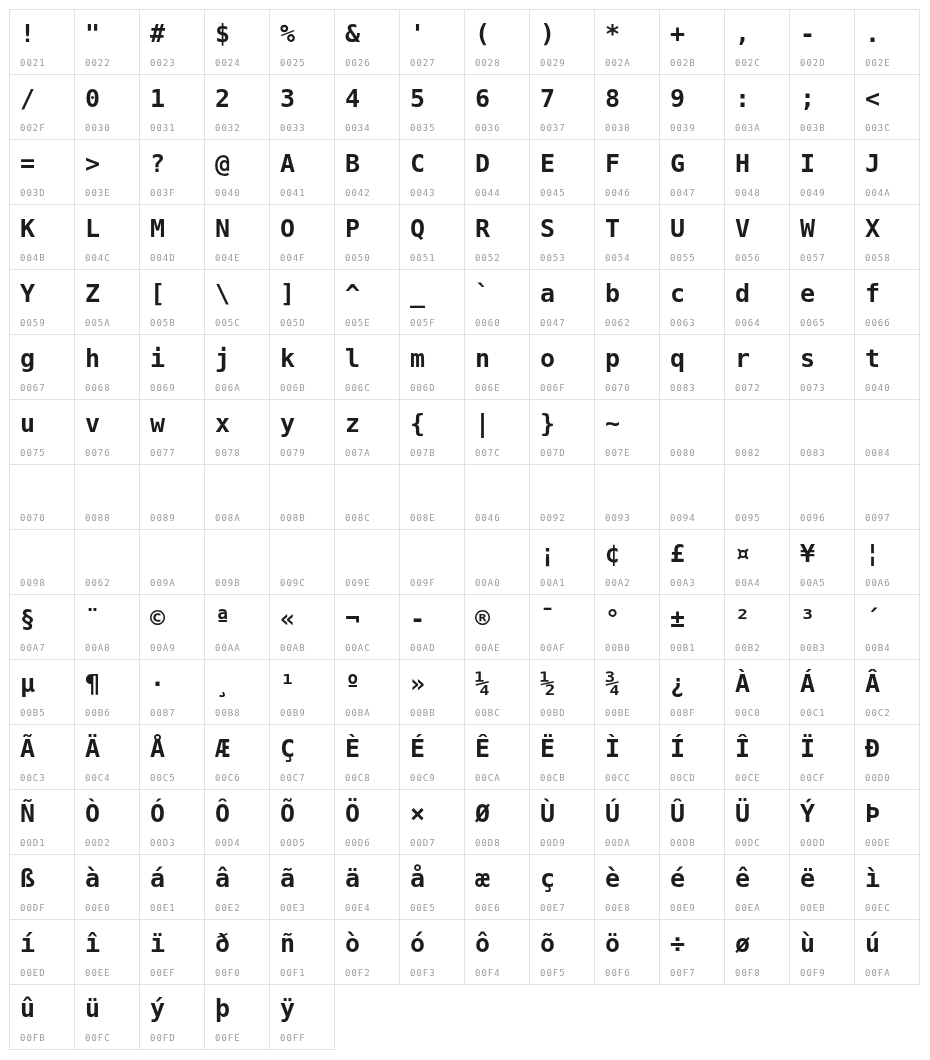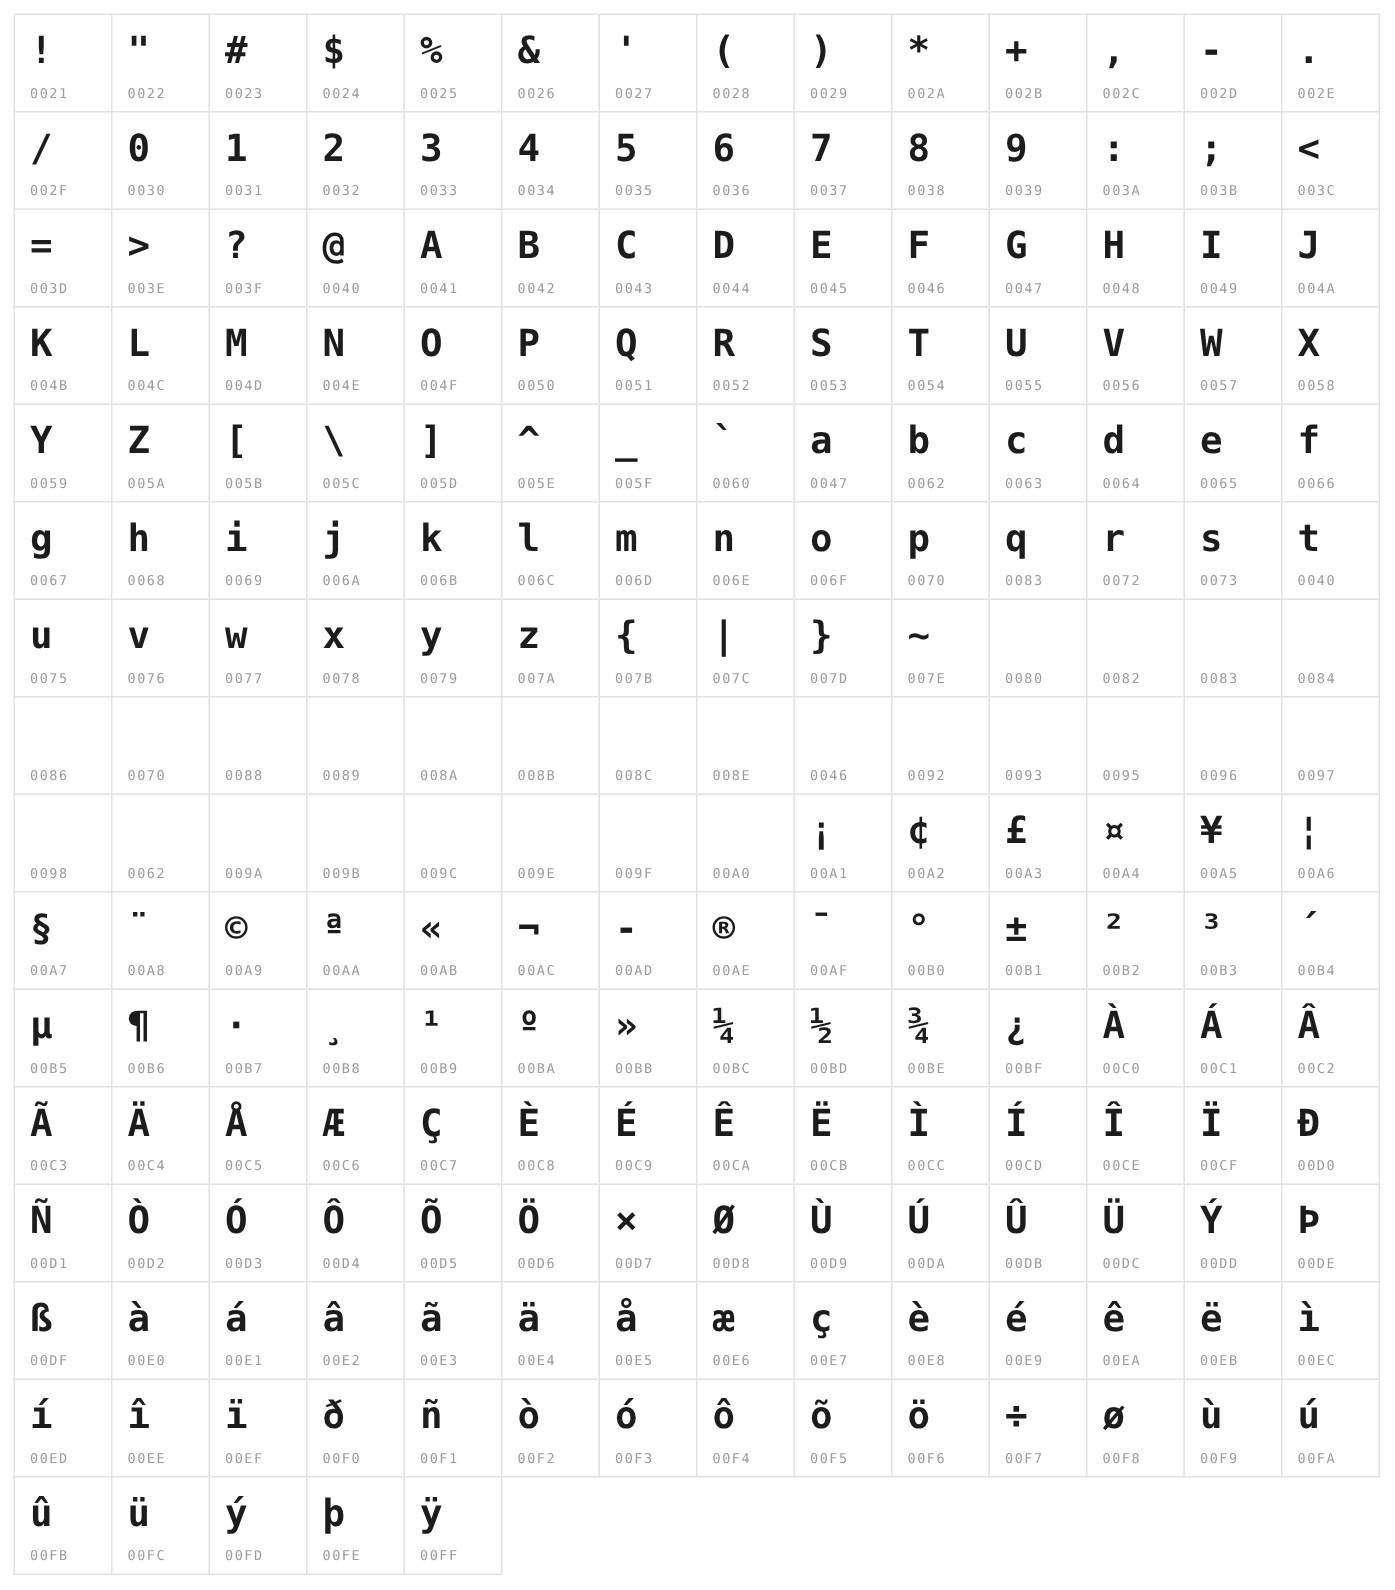--- a/index.html
+++ b/index.html
@@ -442,24 +442,20 @@
       <div class="cell">
         <span class="glyph"></span>
         <span class="code">0083</span>
       </div>
       <div class="cell">
         <span class="glyph"></span>
         <span class="code">0084</span>
       </div>
       <div class="cell">
         <span class="glyph"></span>
-        <span class="code">0086</span>
-      </div>
-      <div class="cell">
-        <span class="glyph"></span>
         <span class="code">0070</span>
       </div>
       <div class="cell">
         <span class="glyph"></span>
         <span class="code">0088</span>
       </div>
       <div class="cell">
         <span class="glyph"></span>
         <span class="code">0089</span>
       </div>
@@ -483,20 +479,24 @@
         <span class="glyph"></span>
         <span class="code">0046</span>
       </div>
       <div class="cell">
         <span class="glyph"></span>
         <span class="code">0092</span>
       </div>
       <div class="cell">
         <span class="glyph"></span>
         <span class="code">0093</span>
+      </div>
+      <div class="cell">
+        <span class="glyph"></span>
+        <span class="code">0094</span>
       </div>
       <div class="cell">
         <span class="glyph"></span>
         <span class="code">0095</span>
       </div>
       <div class="cell">
         <span class="glyph"></span>
         <span class="code">0096</span>
       </div>
       <div class="cell">

